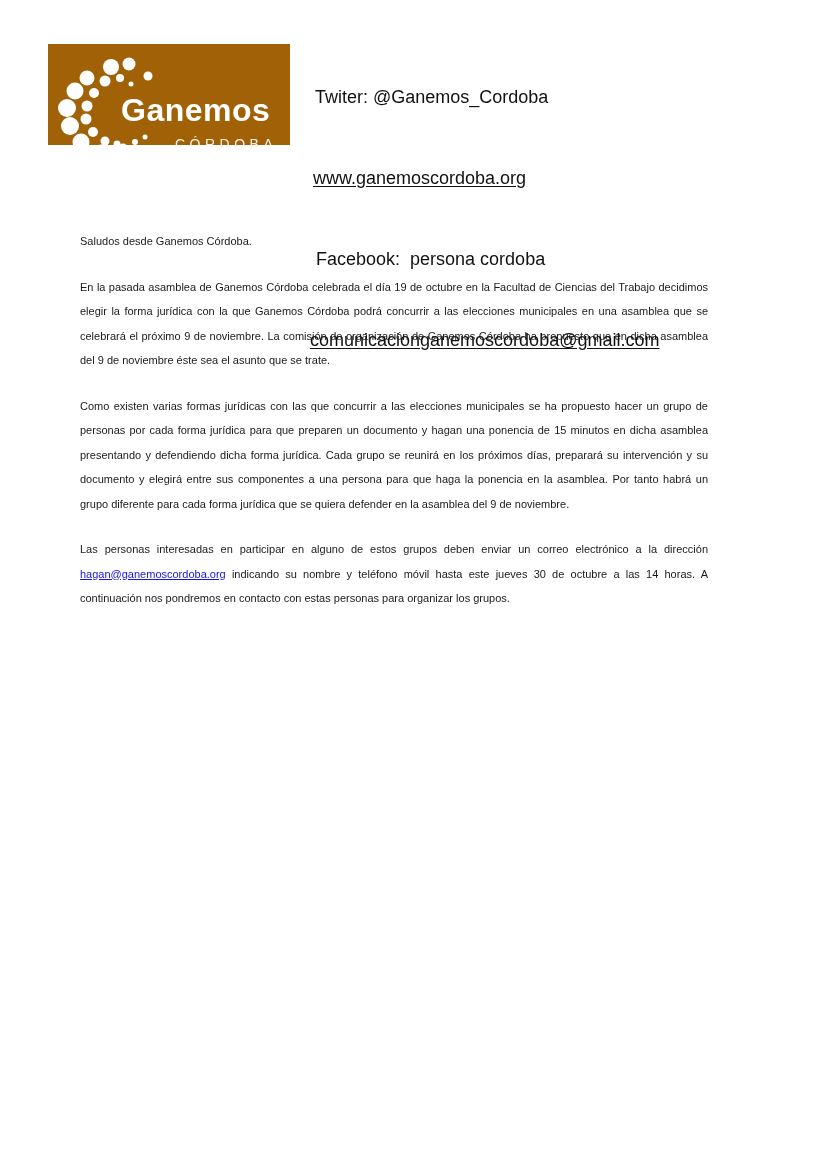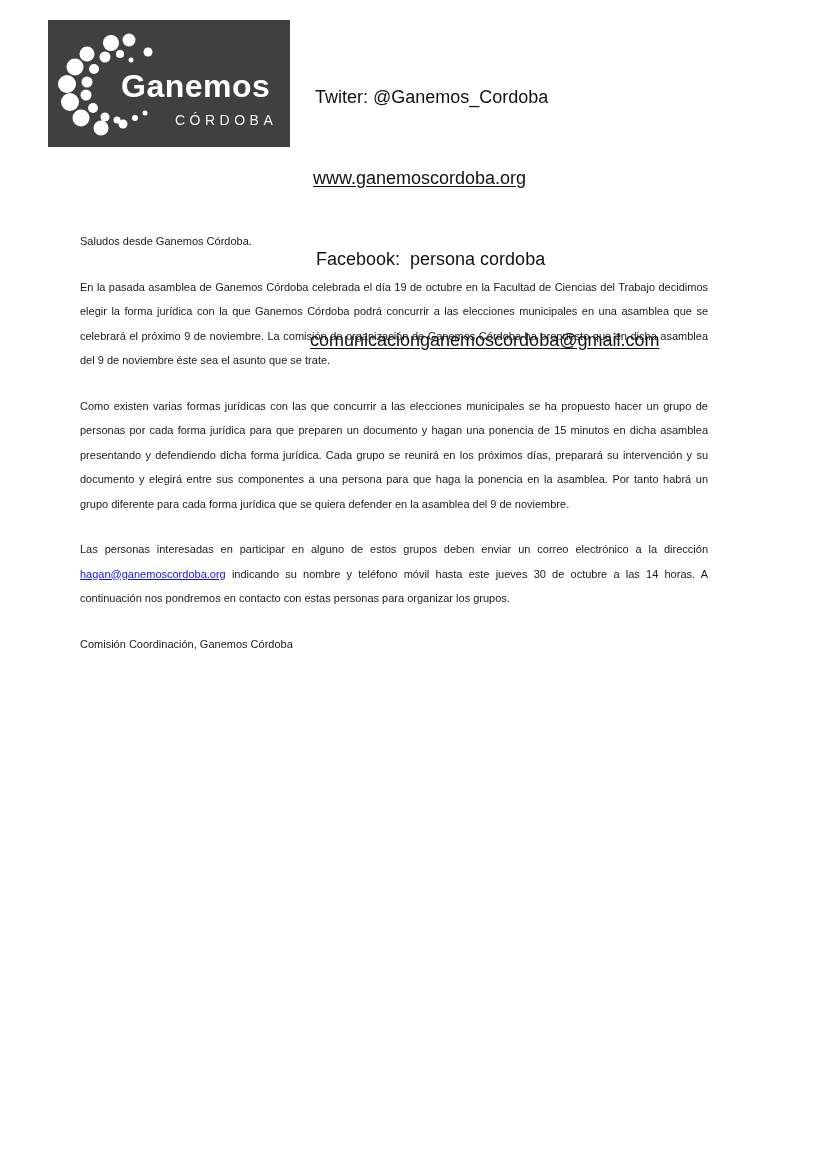--- a/index.html
+++ b/index.html
@@ -10,23 +10,23 @@
     height: 1169px;
     background: #ffffff;
     font-family: "Liberation Sans", "DejaVu Sans", sans-serif;
     color: #1a1a1a;
     overflow: hidden;
   }
 
   
   .logo {
     position: absolute;
-    left: 48px; top: 20px;
-    width: 242px; height: 127px;
-    background: #404040;
+    left: 48px; top: 44px;
+    width: 242px; height: 101px;
+    background: #a16207;
   }
   .logo .dots { position: absolute; left: 0; top: 0; }
   .logo .brand {
     position: absolute;
     left: 73px; top: 50px;
     font-size: 32px;
     font-weight: bold;
     letter-spacing: 0.5px;
     color: #ffffff;
     line-height: 1;
@@ -120,16 +120,15 @@
   <div class="letter">
     <p>Saludos desde Ganemos Córdoba.</p>
 
     <p class="just">En la pasada asamblea de Ganemos Córdoba celebrada el día 19 de octubre en la Facultad de Ciencias del Trabajo decidimos elegir la forma jurídica con la que Ganemos Córdoba podrá concurrir a las elecciones municipales en una asamblea que se celebrará el próximo 9 de noviembre. La comisión de organización de Ganemos Córdoba ha propuesto que en dicha asamblea del 9 de noviembre éste sea el asunto que se trate.</p>
 
     <p class="just">Como existen varias formas jurídicas con las que concurrir a las elecciones municipales se ha propuesto hacer un grupo de personas por cada forma jurídica para que preparen un documento y hagan una ponencia de 15 minutos en dicha asamblea presentando y defendiendo dicha forma jurídica. Cada grupo se reunirá en los próximos días, preparará su intervención y su documento y elegirá entre sus componentes a una persona para que haga la ponencia en la asamblea. Por tanto habrá un grupo diferente para cada forma jurídica que se quiera defender en la asamblea del 9 de noviembre.</p>
 
     <p class="just"><span>Las personas interesadas en participar en alguno de estos grupos deben enviar un correo electrónico a la dirección </span><a class="mail">hagan@ganemoscordoba.org</a><span> indicando su nombre y teléfono móvil hasta este jueves 30 de octubre a las 14 horas. A continuación nos pondremos en contacto con estas personas para organizar los grupos.</span></p>
 
 
-    <p>Comisión Coordinación, Ganemos Córdoba</p>
   </div>
 
 </div>
 
 </body></html>

